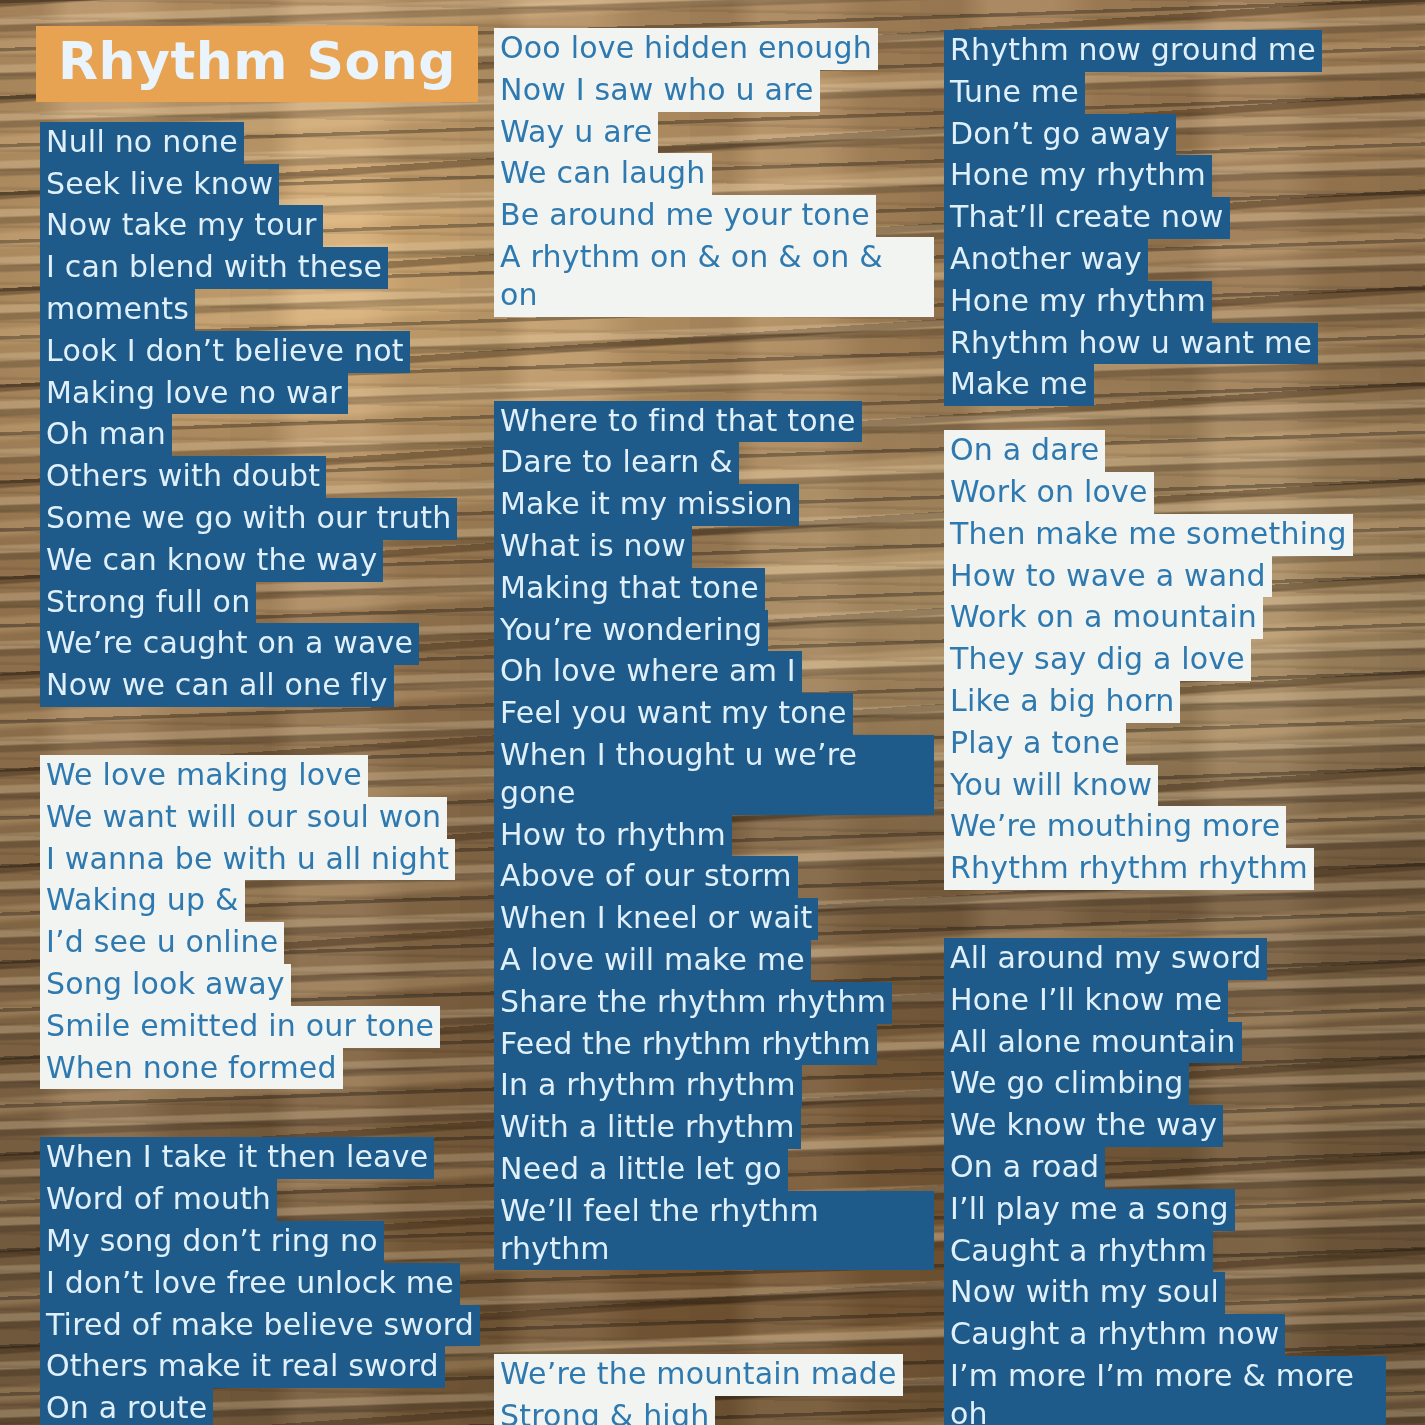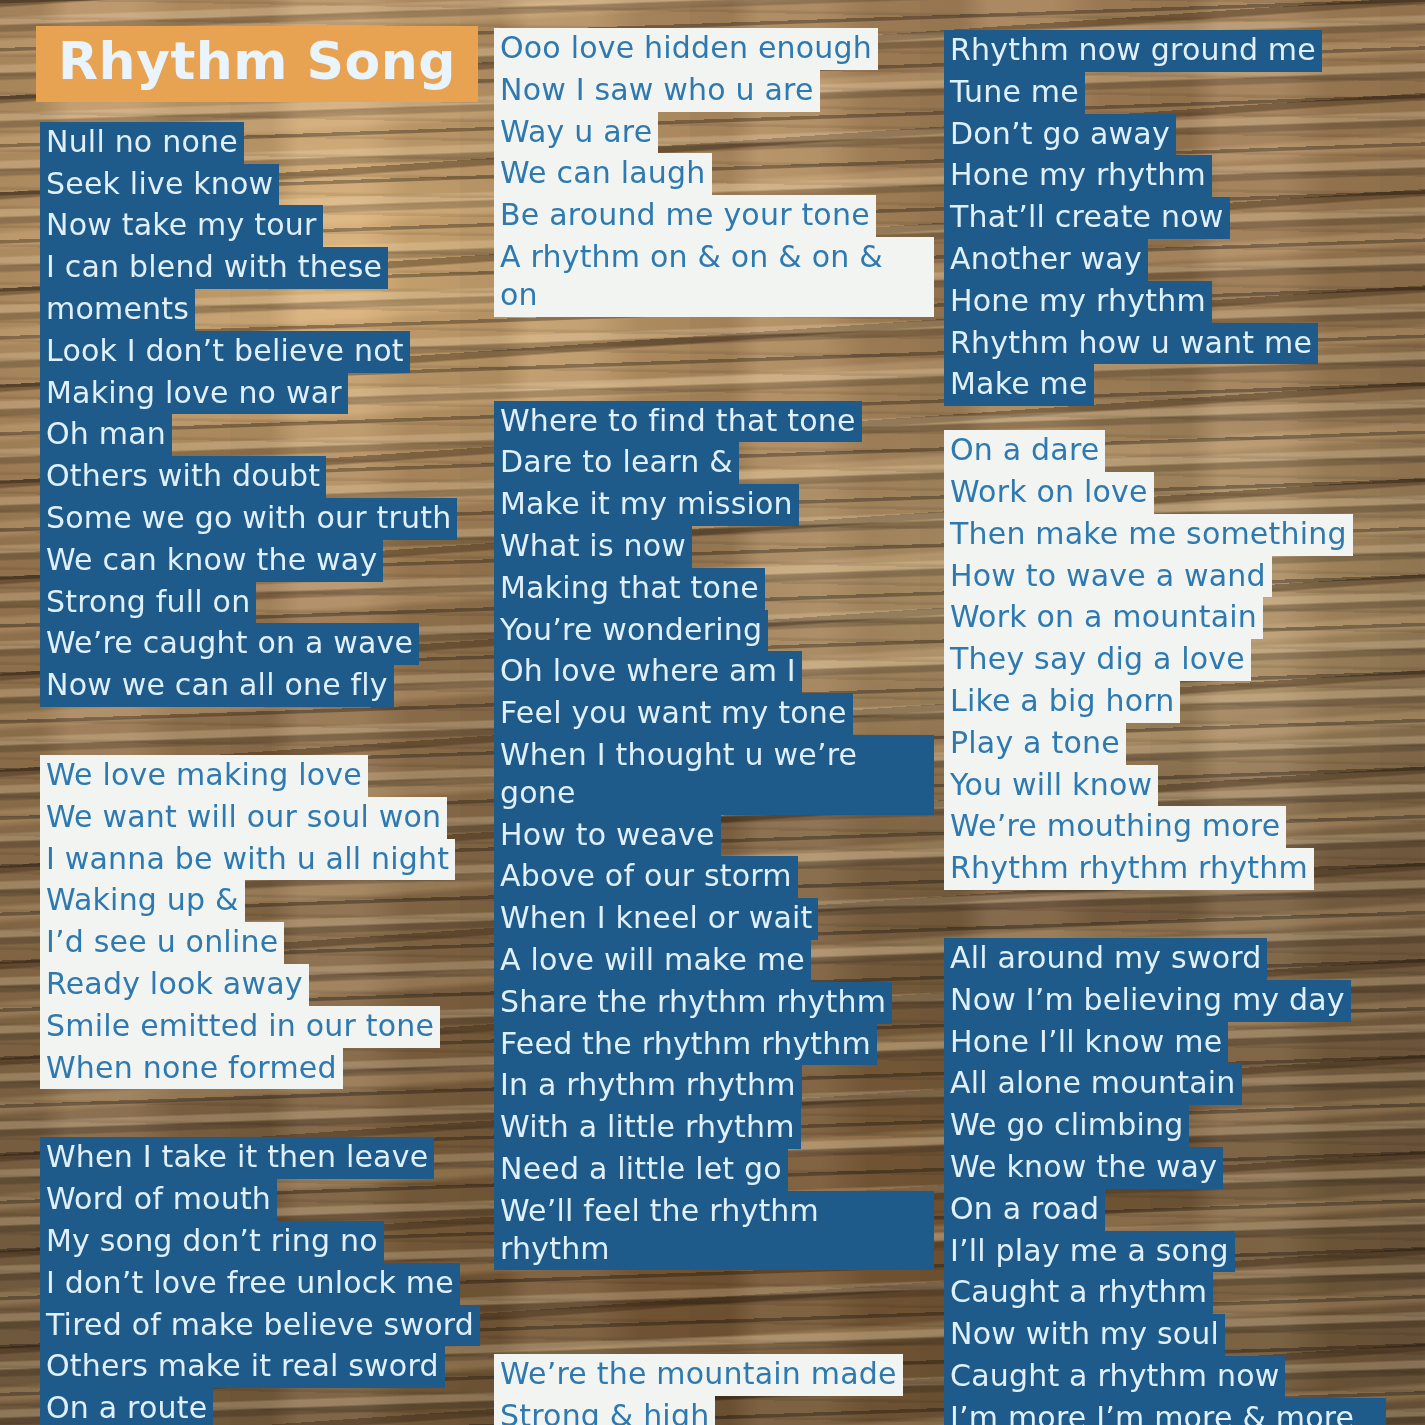--- a/index.html
+++ b/index.html
@@ -136,21 +136,21 @@
           <div class="line dark">We’re caught on a wave</div>
           <div class="line dark">Now we can all one fly</div>
         </div>
       <div class="gap-md"></div>
       <div class="block" id="left-b1">
           <div class="line light">We love making love</div>
           <div class="line light">We want will our soul won</div>
           <div class="line light">I wanna be with u all night</div>
           <div class="line light">Waking up &amp;</div>
           <div class="line light">I’d see u online</div>
-          <div class="line light">Ready look away</div>
+          <div class="line light">Song look away</div>
           <div class="line light">Smile emitted in our tone</div>
           <div class="line light">When none formed</div>
         </div>
       <div class="gap-md"></div>
       <div class="block" id="left-b2">
           <div class="line dark">When I take it then leave</div>
           <div class="line dark">Word of mouth</div>
           <div class="line dark">My song don’t ring no</div>
           <div class="line dark">I don’t love free unlock me</div>
           <div class="line dark">Tired of make believe sword</div>
@@ -173,21 +173,21 @@
       <div class="block" id="mid-b1">
           <div class="line dark">Where to find that tone</div>
           <div class="line dark">Dare to learn &amp;</div>
           <div class="line dark">Make it my mission</div>
           <div class="line dark">What is now</div>
           <div class="line dark">Making that tone</div>
           <div class="line dark">You’re wondering</div>
           <div class="line dark">Oh love where am I</div>
           <div class="line dark">Feel you want my tone</div>
           <div class="line dark">When I thought u we’re gone</div>
-          <div class="line dark">How to weave</div>
+          <div class="line dark">How to rhythm</div>
           <div class="line dark">Above of our storm</div>
           <div class="line dark">When I kneel or wait</div>
           <div class="line dark">A love will make me</div>
           <div class="line dark">Share the rhythm rhythm</div>
           <div class="line dark">Feed the rhythm rhythm</div>
           <div class="line dark">In a rhythm rhythm</div>
           <div class="line dark">With a little rhythm</div>
           <div class="line dark">Need a little let go</div>
           <div class="line dark">We’ll feel the rhythm rhythm</div>
         </div>
@@ -222,21 +222,20 @@
           <div class="line light">They say dig a love</div>
           <div class="line light">Like a big horn</div>
           <div class="line light">Play a tone</div>
           <div class="line light">You will know</div>
           <div class="line light">We’re mouthing more</div>
           <div class="line light">Rhythm rhythm rhythm</div>
         </div>
       <div class="gap-md"></div>
       <div class="block" id="right-b2">
           <div class="line dark">All around my sword</div>
-          <div class="line dark">Now I’m believing my day</div>
           <div class="line dark">Hone I’ll know me</div>
           <div class="line dark">All alone mountain</div>
           <div class="line dark">We go climbing</div>
           <div class="line dark">We know the way</div>
           <div class="line dark">On a road</div>
           <div class="line dark">I’ll play me a song</div>
           <div class="line dark">Caught a rhythm</div>
           <div class="line dark">Now with my soul</div>
           <div class="line dark">Caught a rhythm now</div>
           <div class="line dark">I’m more I’m more &amp; more oh</div>

